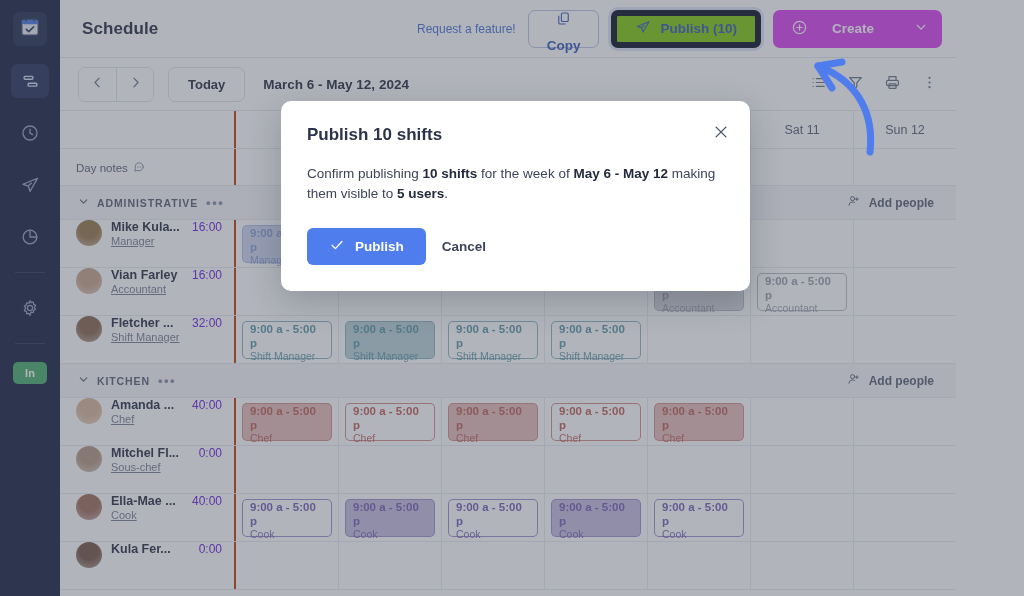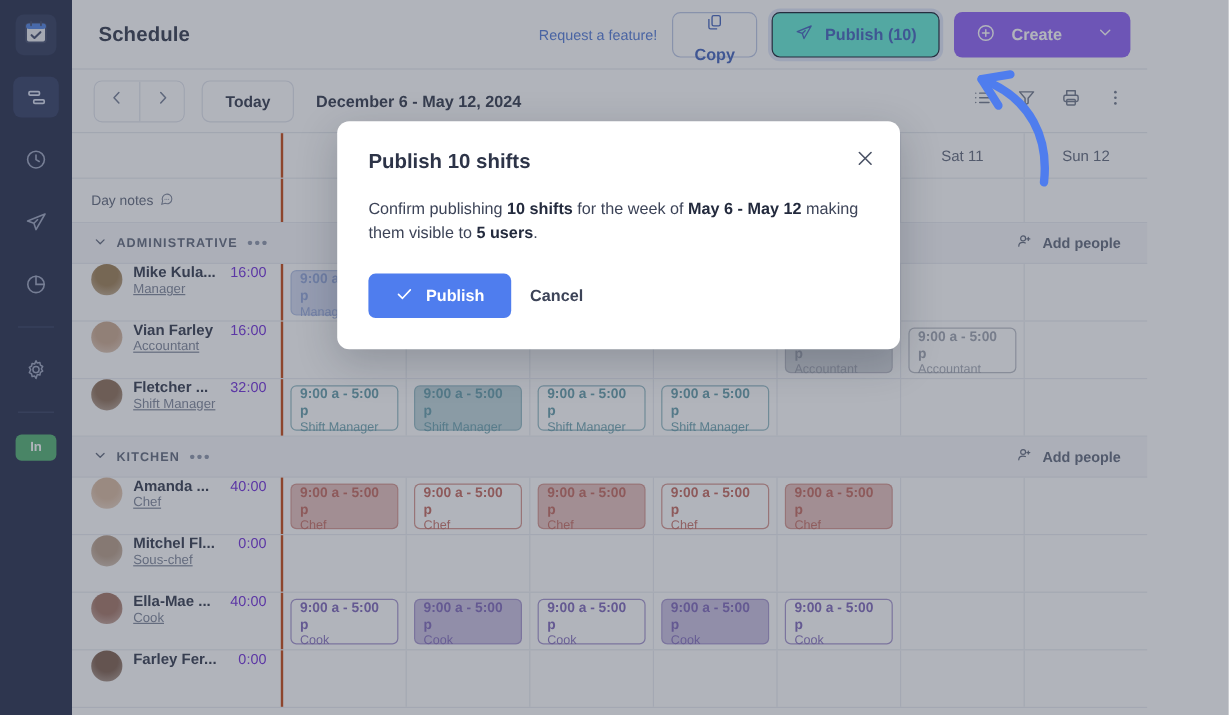--- a/index.html
+++ b/index.html
@@ -52,24 +52,24 @@
   .page-title { font-size: 17px; font-weight: bold; color: #2d3448; letter-spacing: .1px; }
   .topbar-right { margin-left: auto; display: flex; align-items: center; gap: 12px; }
   .feature-link { font-size: 12px; color: #4d76d6; }
   .btn {
     display: flex; align-items: center; gap: 9px;
     height: 38px; padding: 0 18px; border-radius: 7px;
     font-size: 13.5px; font-weight: bold; white-space: nowrap;
   }
   .btn-outline { border: 1px solid #b9c5e4; color: #3c5dbb; background: #fff; flex-direction: column; }
   .btn-publish {
-    border: 1px solid #0f172a; color: #3c5dbb; background: #5eead4;
+    border: 6px solid #0f172a; color: #3c5dbb; background: #84cc16;
     box-shadow: 0 0 0 3px rgba(108,141,221,.22);
   }
-  .btn-primary { background: #8b5cf6; color: #fff; padding: 0 14px 0 18px; gap: 13px; }
+  .btn-primary { background: #d946ef; color: #fff; padding: 0 14px 0 18px; gap: 24px; }
   .btn-primary .caret { margin-left: 16px; }
 
   
   .datebar {
     position: relative; height: 53px; border-bottom: 1px solid #e6e8ee;
     display: flex; align-items: center; padding: 0 14px 0 18px;
   }
   .navgroup { display: flex; border: 1px solid #e0e3ec; border-radius: 7px; overflow: hidden; }
   .navbtn {
     width: 37px; height: 33px; display: flex; align-items: center; justify-content: center;
@@ -270,21 +270,21 @@
         </div>
         <div class="navbtn">
           <span>
             <svg width="15" height="15" viewBox="0 0 24 24" fill="none" stroke="currentColor" stroke-width="2" stroke-linecap="round" stroke-linejoin="round">
                 <path d="M9.5 5L16 12l-6.5 7"></path>
               </svg>
           </span>
         </div>
       </div>
       <div class="today-btn">Today</div>
-      <div class="range-label">December 6 - May 12, 2024</div>
+      <div class="range-label">March 6 - May 12, 2024</div>
 
       <div class="datebar-right">
         <span>
           <svg width="17" height="17" viewBox="0 0 24 24" fill="none" stroke="currentColor" stroke-width="1.7" stroke-linecap="round">
             <path d="M9 6.5h11M9 12h11M9 17.5h11M4.4 6.5h.02M4.4 12h.02M4.4 17.5h.02"></path>
           </svg>
         </span>
         <span>
           <svg width="17" height="17" viewBox="0 0 24 24" fill="none" stroke="currentColor" stroke-width="1.7" stroke-linejoin="round">
             <path d="M3.8 5h16.4l-6.4 7.6v5.6l-3.6 2v-7.6L3.8 5z"></path>
@@ -673,21 +673,21 @@
             </div>
             <div class="c-day">
               <div class="daycell"></div>
             </div>
           </div>
           <div class="row emp-row">
             <div class="c-name">
               <div class="emp-cell">
                 <div class="avatar" style="background: radial-gradient(circle at 50% 34%, rgb(122, 90, 72) 0%, rgb(122, 90, 72) 42%, rgba(122, 90, 72, 0.55) 100%);"></div>
                 <div class="emp-txt">
-                  <div class="emp-name">Farley Fer...</div>
+                  <div class="emp-name">Kula Fer...</div>
                   <div class="emp-role"></div>
                 </div>
                 <div class="emp-hours">0:00</div>
               </div>
             </div>
             <div class="c-day">
               <div class="daycell"></div>
             </div>
             <div class="c-day">
               <div class="daycell"></div>

